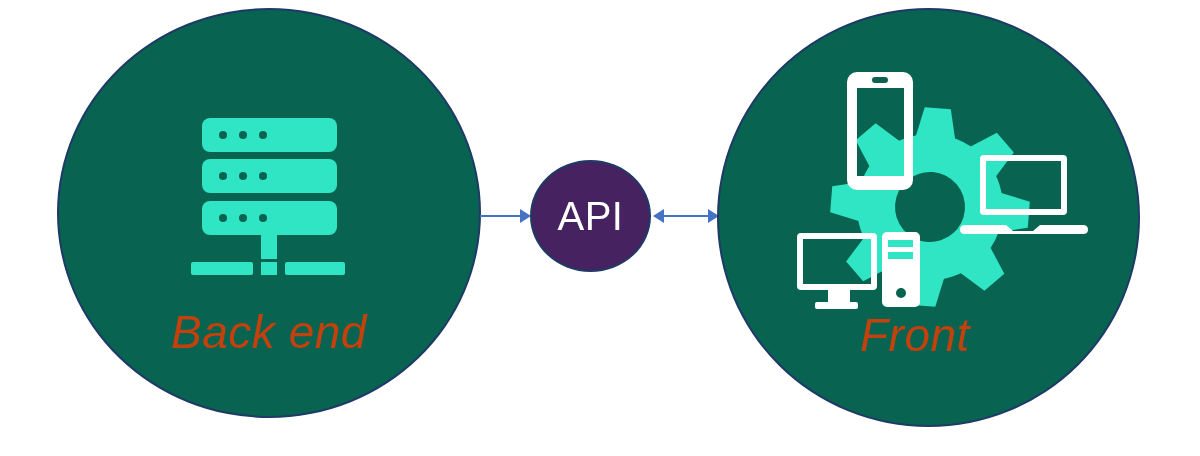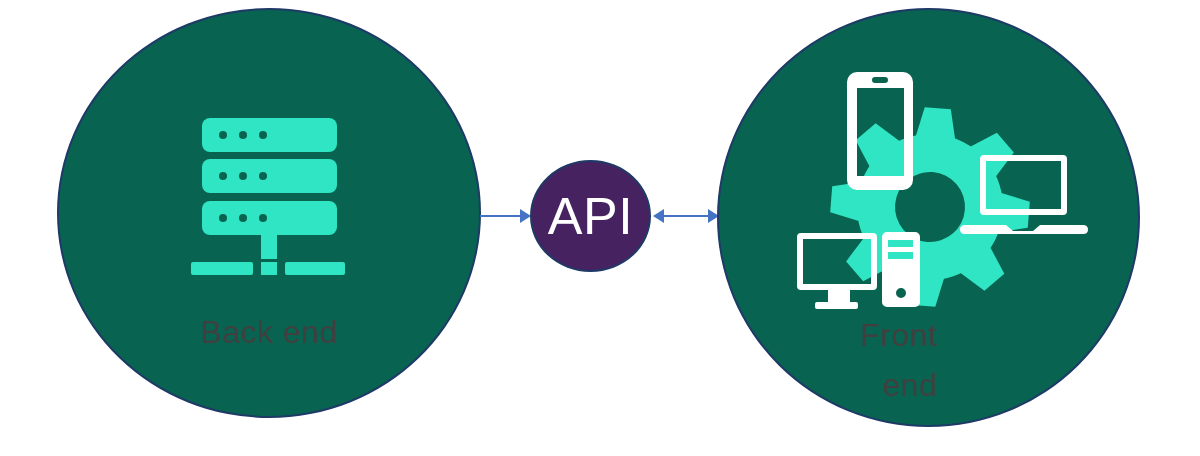--- a/index.html
+++ b/index.html
@@ -18,28 +18,29 @@
   }
   #backend-circle{left:57px;top:8px;width:424px;height:410px;background:#086351;}
   #api-circle{
     left:530px;top:160px;width:121px;height:112px;background:#462261;
     display:flex;align-items:center;justify-content:center;
   }
   #frontend-circle{left:717px;top:8px;width:423px;height:419px;background:#086351;}
   .abs{position:absolute;}
   .node-label{
     position:absolute;
-    color:#404040;
-    font-size:32px;
+    color:#c2410c;
+    font-size:46px;
     letter-spacing:0.5px;
     white-space:nowrap;
+    font-style:italic;
   }
   #backend-label{left:57px;top:310px;width:424px;text-align:center;line-height:44px;}
   #frontend-label{left:860px;top:310px;text-align:right;line-height:50px;}
-  #api-label{color:#ffffff;font-size:52px;letter-spacing:0.5px;}
+  #api-label{color:#ffffff;font-size:40px;letter-spacing:0.5px;}
   svg{display:block;}
 </style>
 </head>
 <body>
 
 <div id="canvas">
 
   <div id="backend-circle" class="circle"></div>
 
   <svg class="abs" style="left:185px;top:110px;" width="165" height="170" viewBox="185 110 165 170">
@@ -119,16 +120,15 @@
     </g>
 
     <path fill="#ffffff" fill-rule="evenodd" d="M887 232 h28 a5 5 0 0 1 5 5 v65 a5 5 0 0 1 -5 5 h-28 a5 5 0 0 1 -5 -5 v-65 a5 5 0 0 1 5 -5 Z
          M888 240 h25 v7 h-25 Z
          M888 252 h25 v7 h-25 Z
          M906 293 a5 5 0 1 0 -10 0 a5 5 0 1 0 10 0 Z"></path>
   </svg>
 
   <div id="frontend-label" class="node-label">
     <div>Front</div>
-    <div>end</div>
   </div>
 
 </div>
 
 </body></html>

